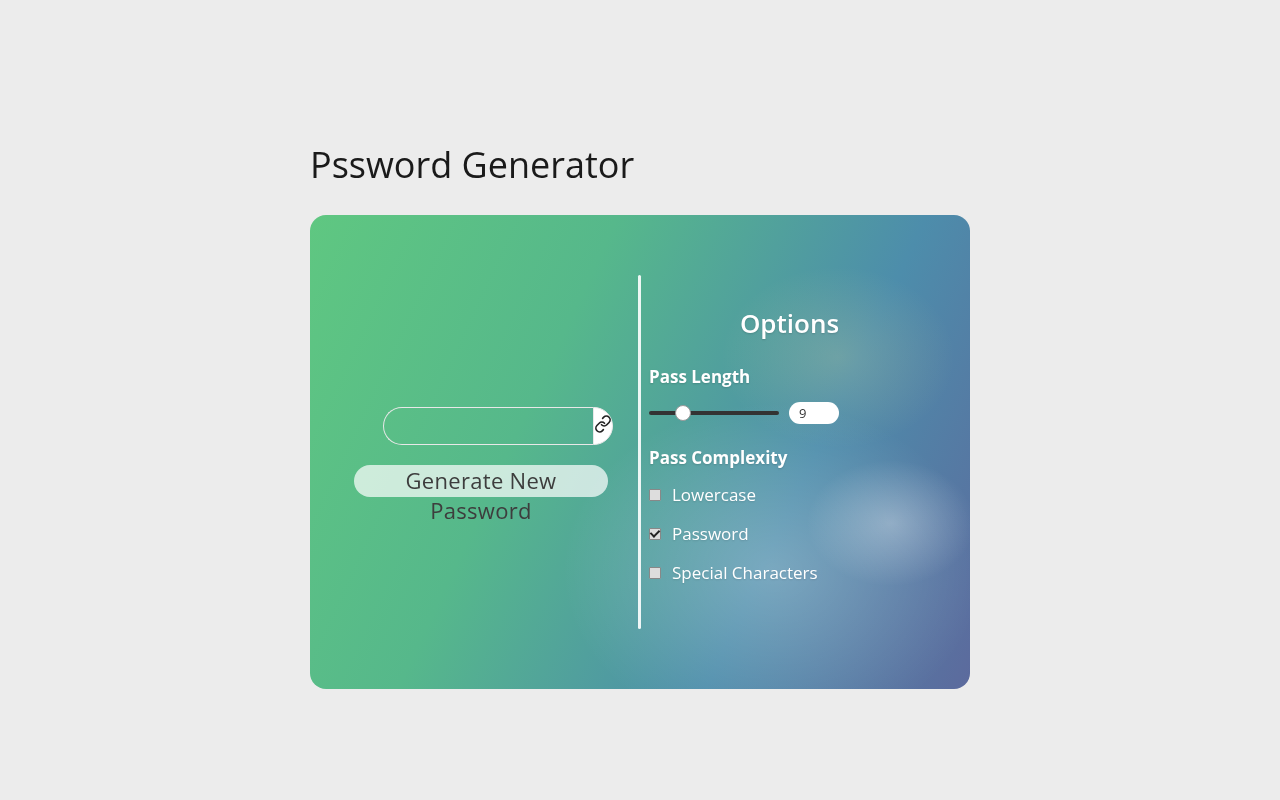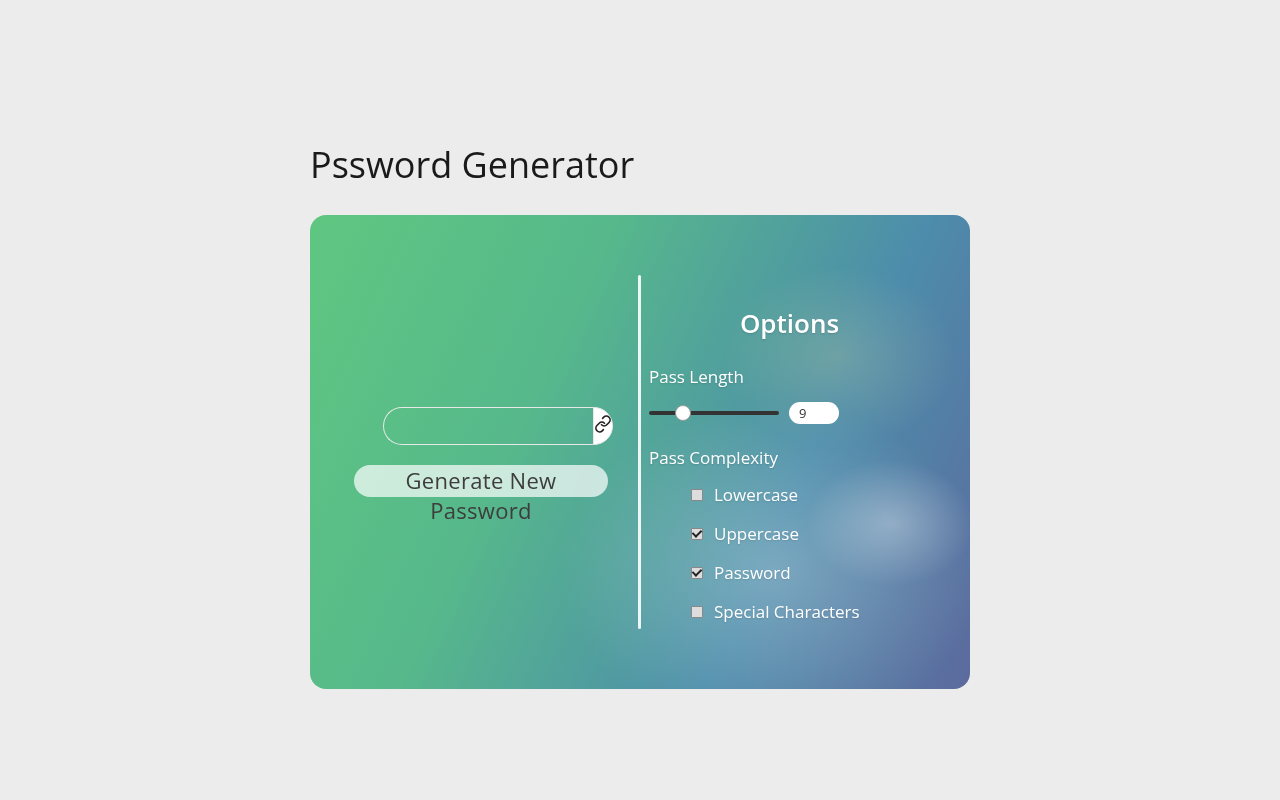--- a/index.html
+++ b/index.html
@@ -119,21 +119,21 @@
     .options-title {
       font-size: 26px;
       font-weight: 600;
       text-align: center;
       margin-bottom: 24px;
       color: #fff;
       text-shadow: 0 1px 2px rgba(0,0,0,0.15);
     }
     .section-label {
       font-size: 17px;
-      font-weight: 400;
+      font-weight: 700;
       margin-bottom: 14px;
       text-shadow: 0 1px 2px rgba(0,0,0,0.15);
     }
     .slider-row {
       display: flex;
       align-items: center;
       gap: 10px;
       margin-bottom: 22px;
     }
     .slider-wrap {
@@ -171,21 +171,20 @@
       align-items: center;
       padding-left: 10px;
     }
     .checkbox-item {
       display: flex;
       align-items: center;
       gap: 11px;
       margin-bottom: 16px;
       font-size: 17px;
       text-shadow: 0 1px 2px rgba(0,0,0,0.12);
-      margin-left: 42px;
     }
     .checkbox {
       width: 12px;
       height: 12px;
       background: #ddd;
       border: 1px solid #888;
       border-radius: 1px;
       position: relative;
       cursor: pointer;
       flex-shrink: 0;
@@ -239,24 +238,20 @@
       </div>
 
       <div class="section-label">Pass Complexity</div>
 
       <div class="checkbox-item">
         <div class="checkbox"></div>
         <span>Lowercase</span>
       </div>
       <div class="checkbox-item">
         <div class="checkbox checked"></div>
-        <span>Uppercase</span>
-      </div>
-      <div class="checkbox-item">
-        <div class="checkbox checked"></div>
         <span>Password</span>
       </div>
       <div class="checkbox-item">
         <div class="checkbox"></div>
         <span>Special Characters</span>
       </div>
     </div>
   </div>
 </div>
 

